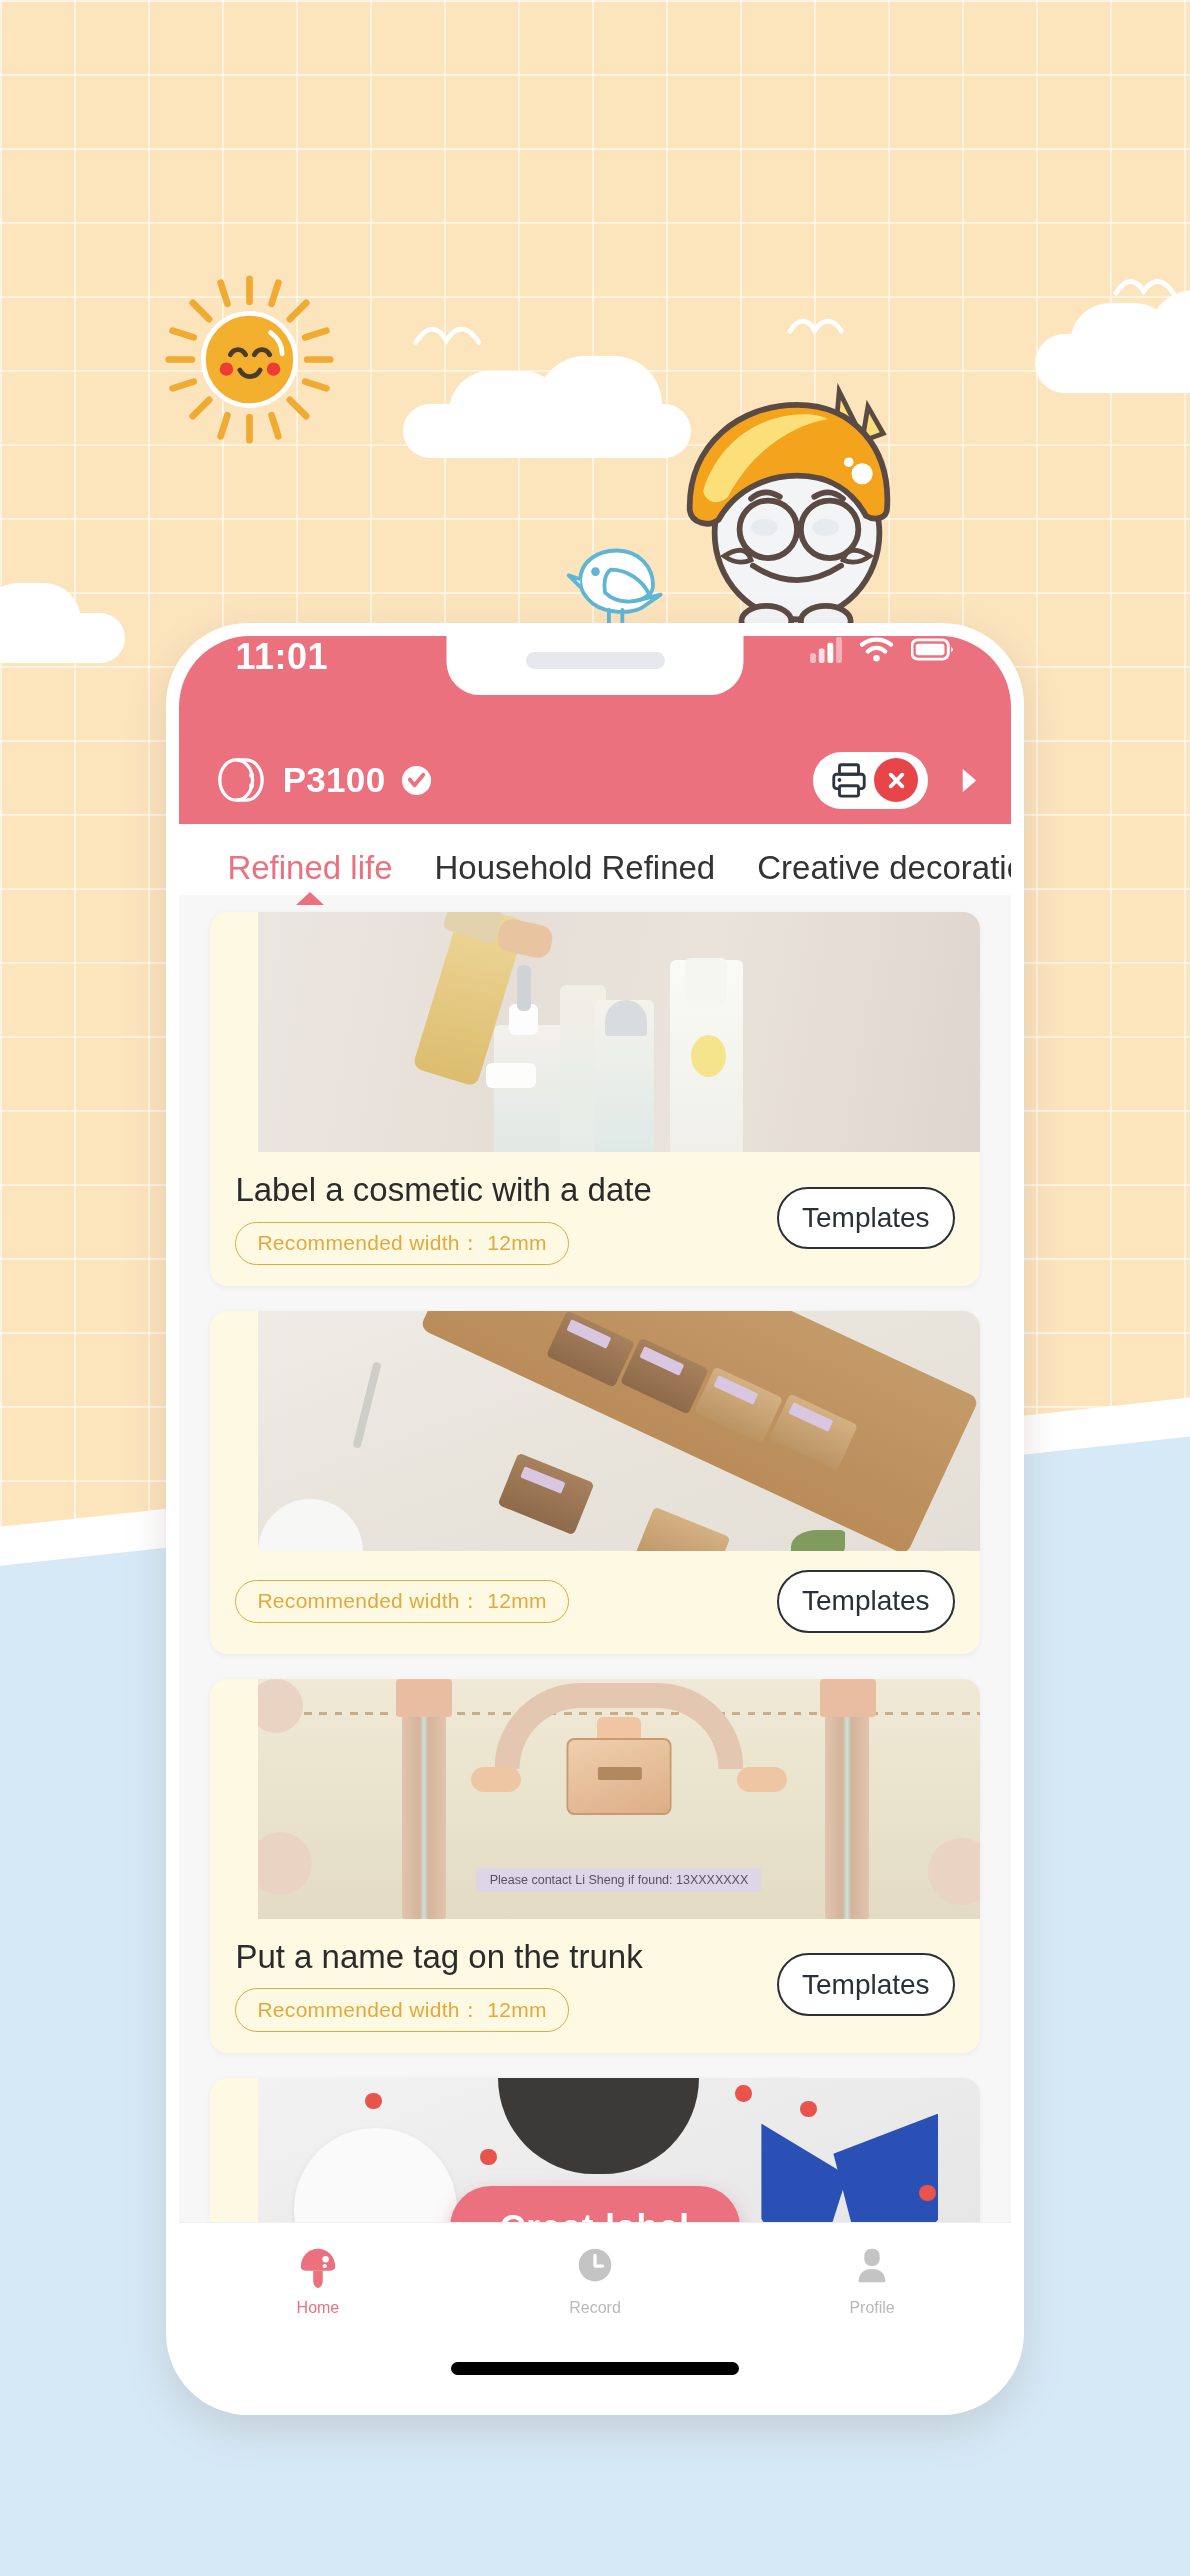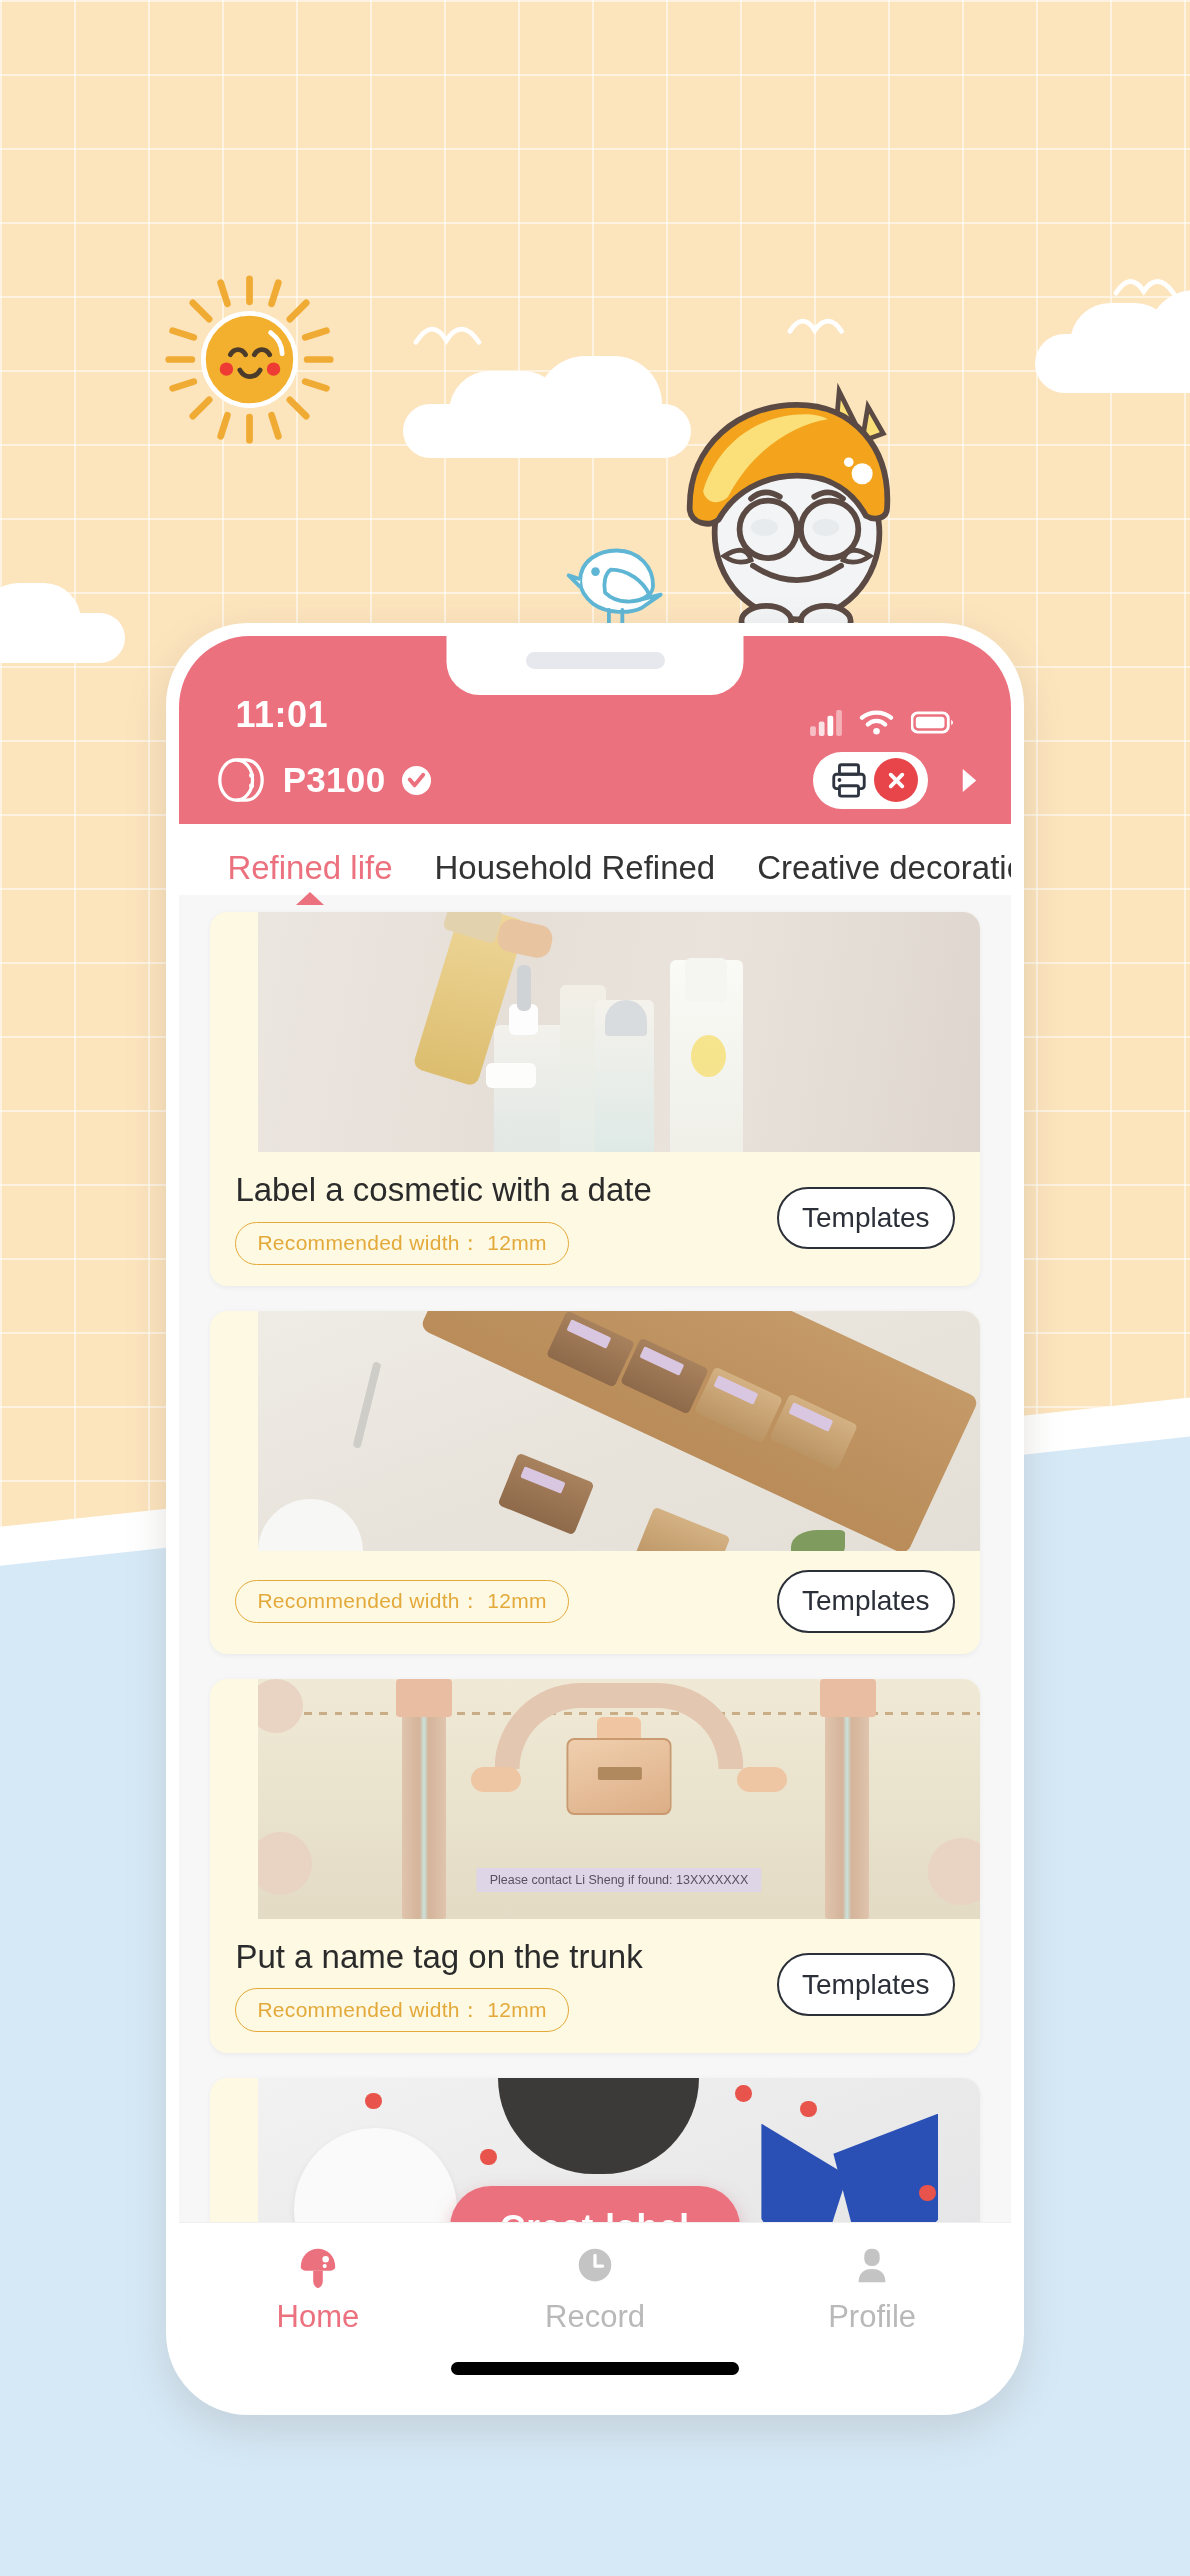--- a/index.html
+++ b/index.html
@@ -65,21 +65,21 @@
     padding:13.4px;
   }
   #screen {
     position:relative; width:100%; height:100%;
     background:#f7f7f7; border-radius:71px; overflow:hidden;
   }
 
   
   .statusbar {
     position:relative; height:100px; background:#ec717e;
-    display:flex; align-items:flex-end; justify-content:space-between;
+    display:flex; align-items:flex-start; justify-content:space-between;
     padding:0 56px; color:#fff;
   }
   .status-time { font-size:36px; font-weight:700; letter-spacing:0.5px; }
   .status-right { display:flex; align-items:center; gap:16.3px; }
   .notch {
     position:absolute; left:50%; transform:translateX(-50%); top:0;
     width:297px; height:59px; background:#fff;
     border-bottom-left-radius:33px; border-bottom-right-radius:33px;
   }
   .notch-pill {
@@ -166,21 +166,21 @@
   .bottomnav {
     position:absolute; left:0; right:0; bottom:0; height:180px;
     background:#fff; display:flex; align-items:flex-start;
     padding-top:21px; border-top:1px solid #f0f0f0;
   }
   .nav-item {
     flex:1 1 0; display:flex; flex-direction:column;
     align-items:center; gap:9.6px;
   }
   .nav-icon { width:46px; height:46px; }
-  .nav-label { font-size:31px; color:#b9b9b9; }
+  .nav-label { font-size:16px; color:#b9b9b9; }
   .nav-item.active .nav-label { color:#ec717e; }
   .home-indicator {
     position:absolute; left:50%; transform:translateX(-50%); bottom:27px;
     width:288px; height:12.5px; background:#000; border-radius:7.7px;
   }
 
   
   .ph { position:absolute; inset:0; }
 
   

